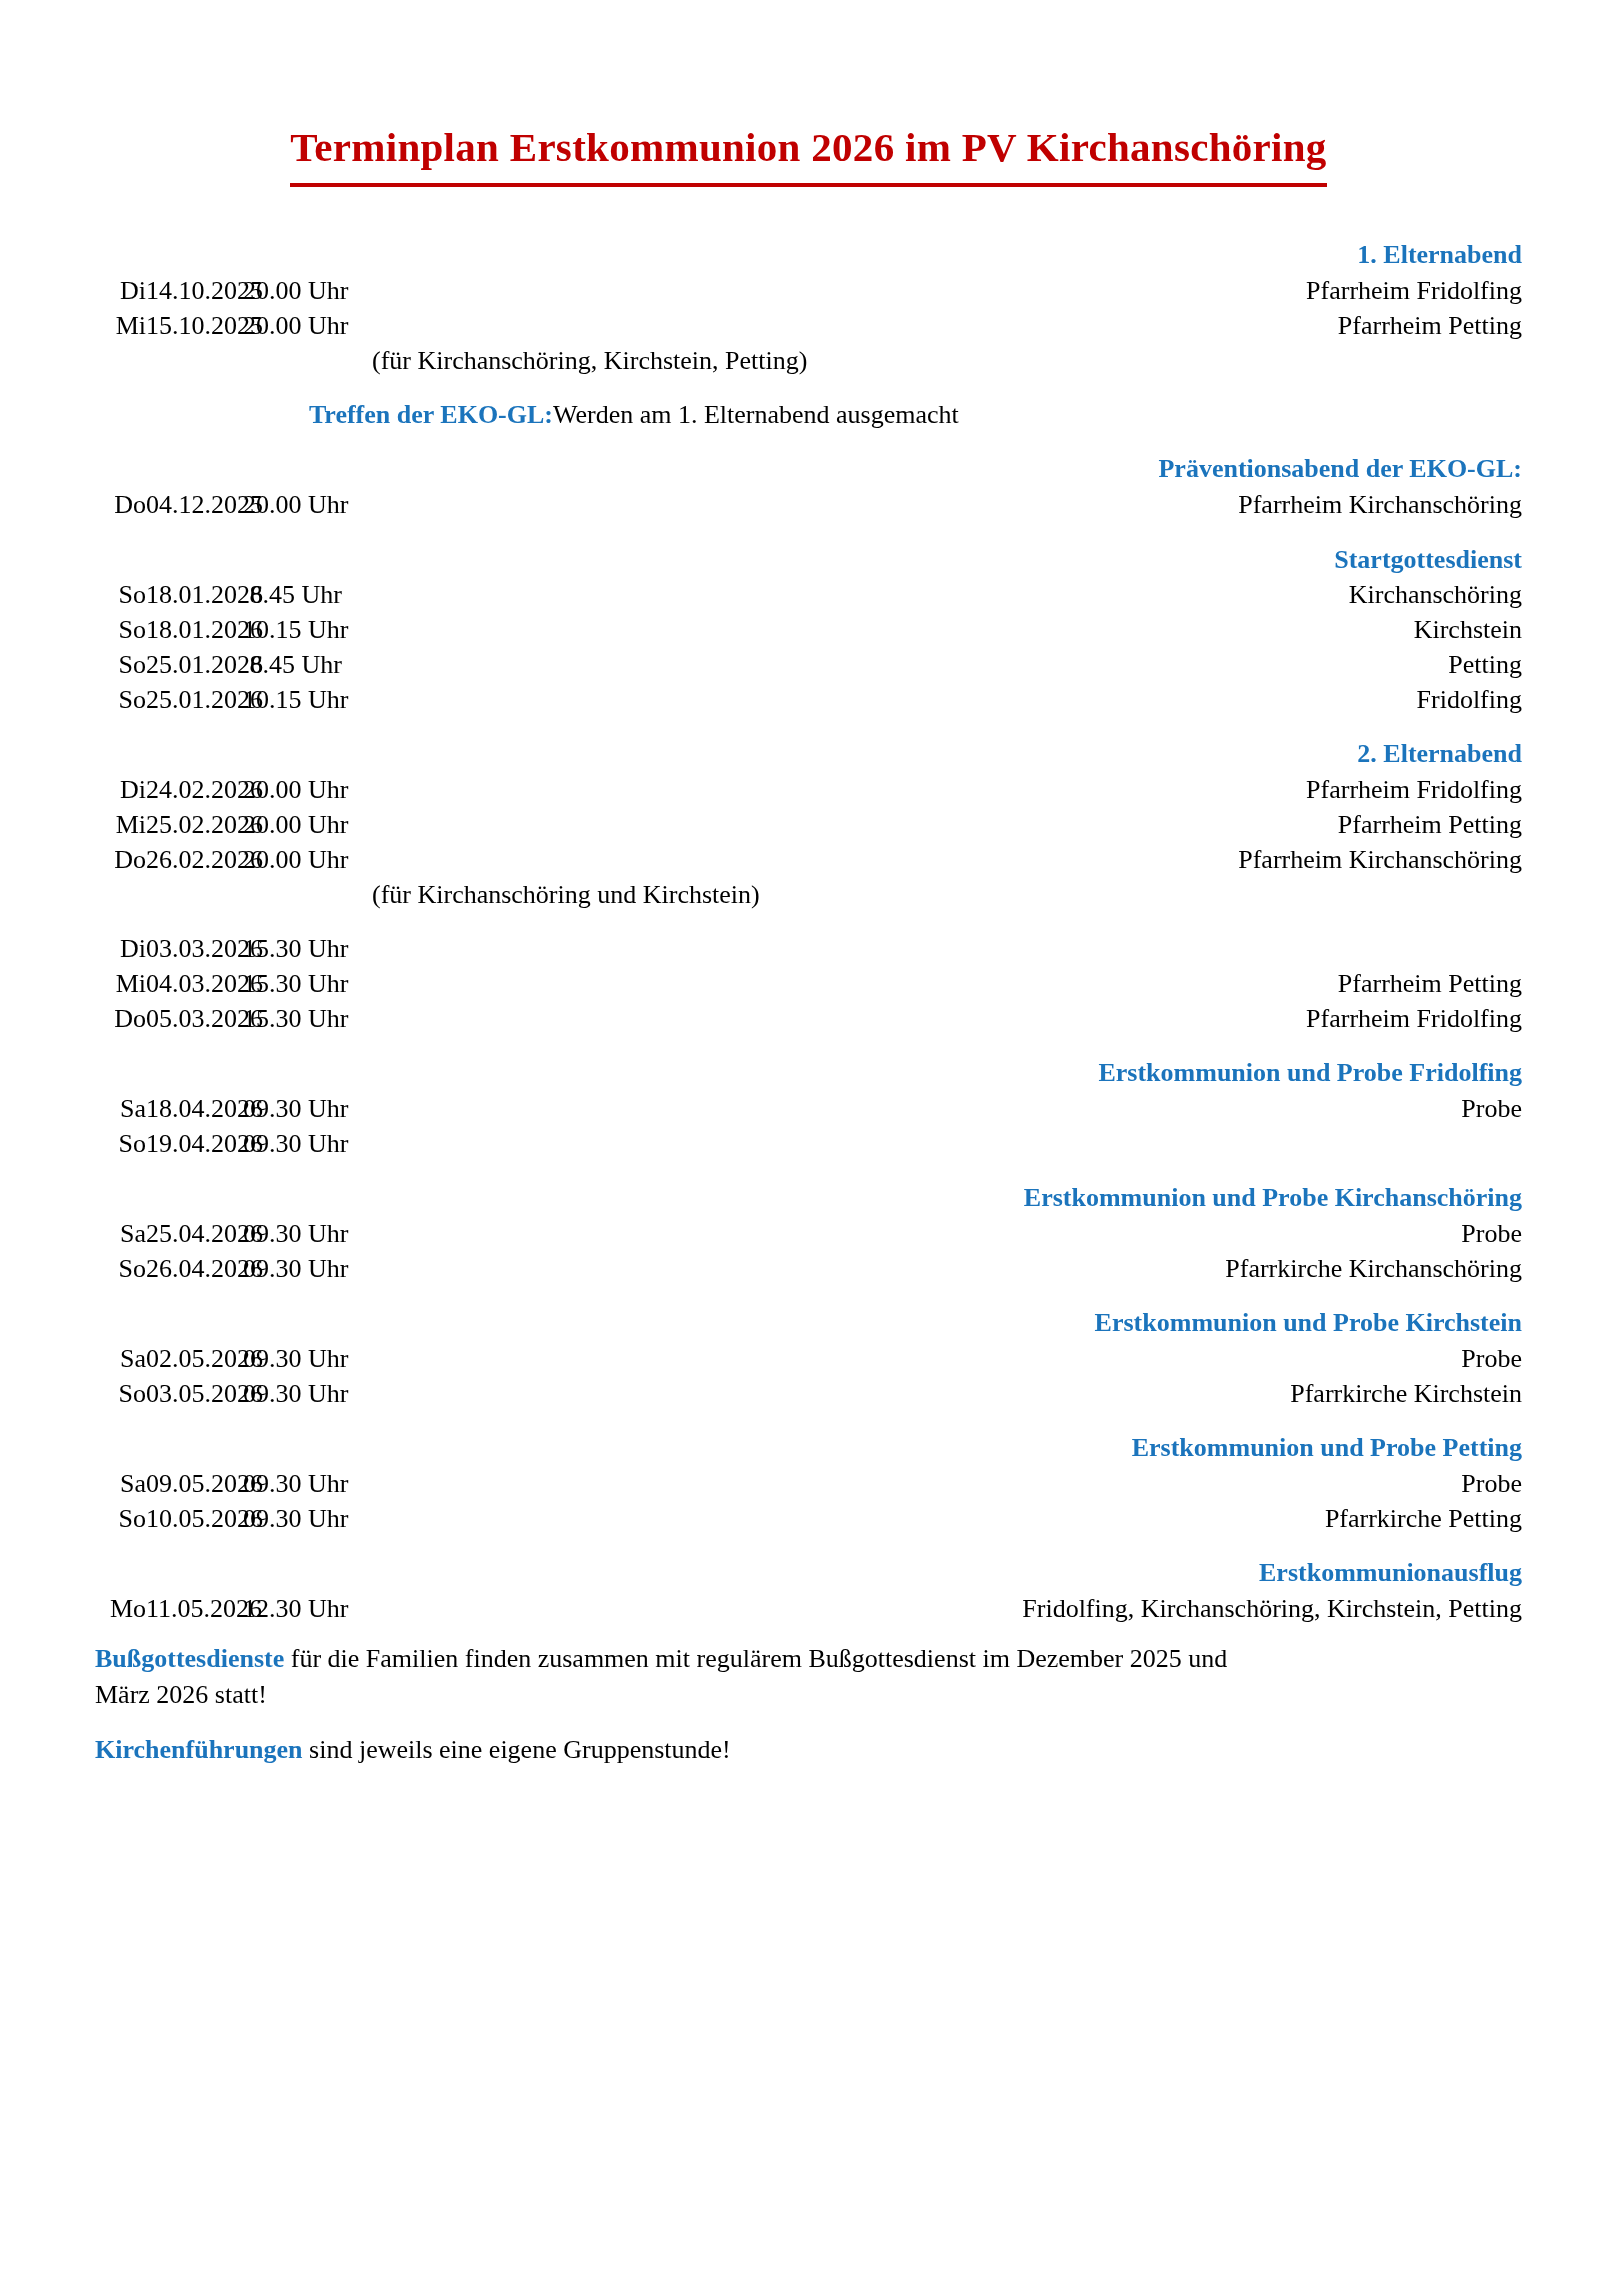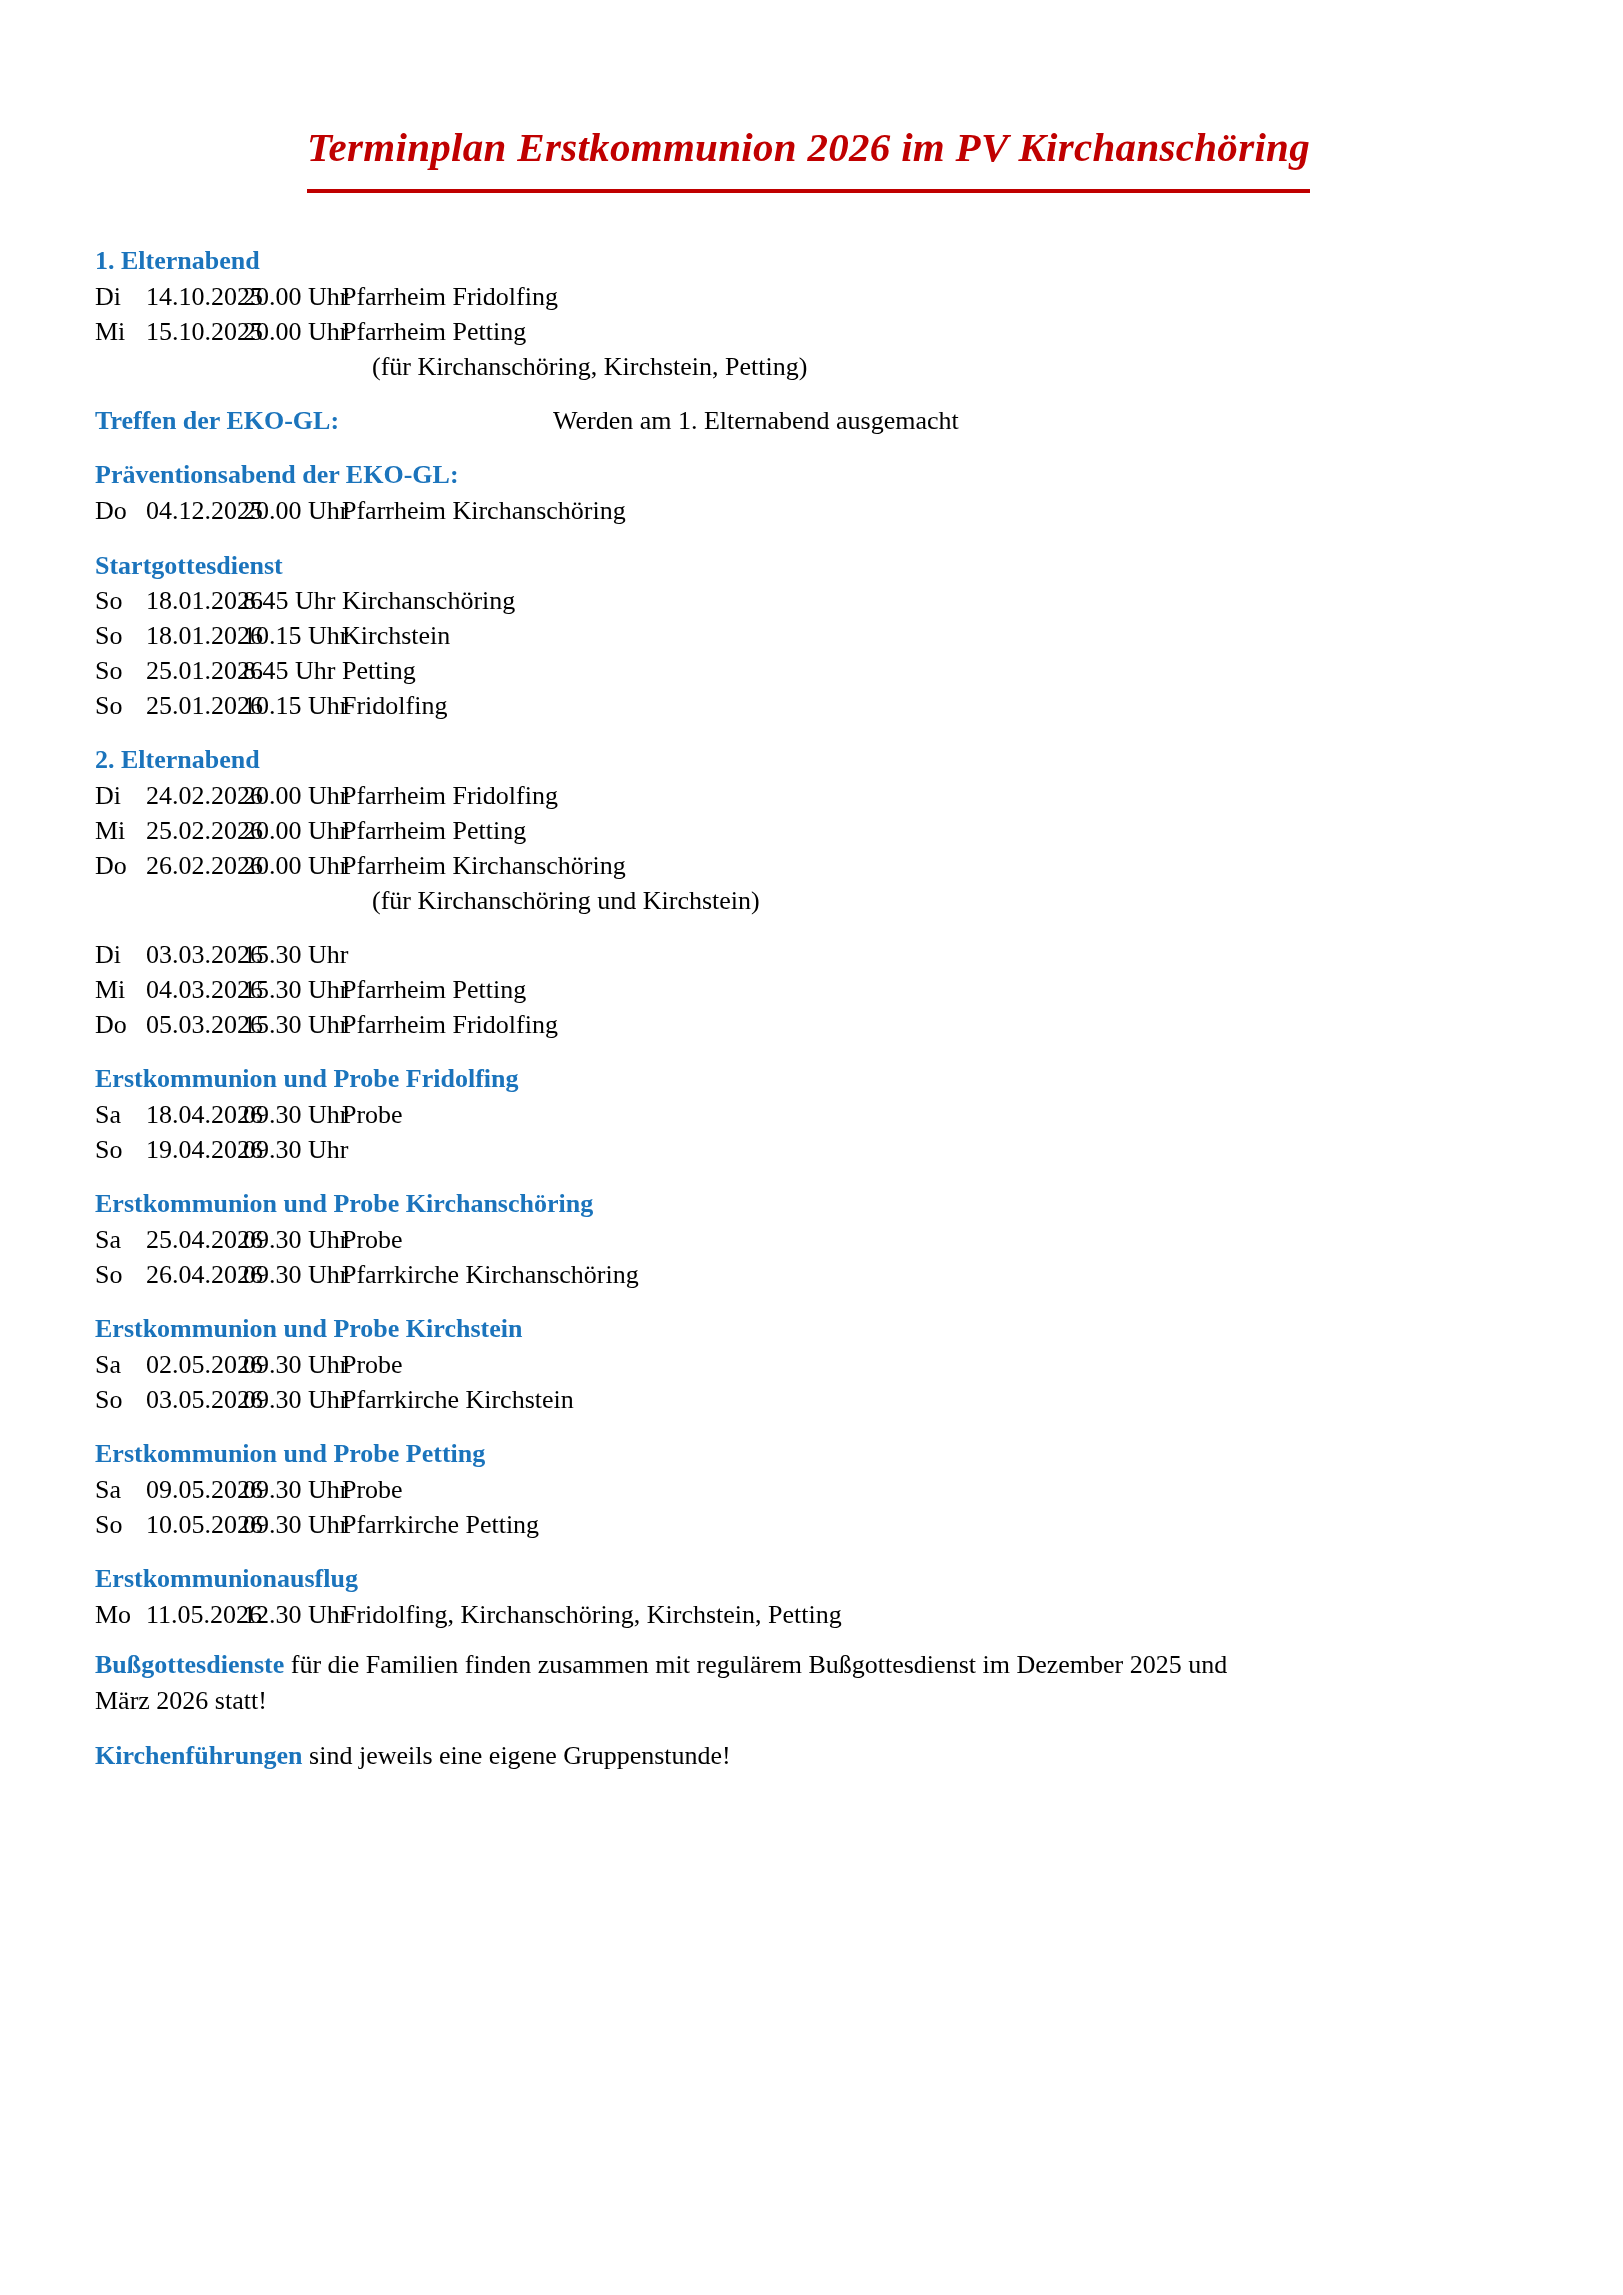--- a/index.html
+++ b/index.html
@@ -35,28 +35,28 @@
     text-align: center;
     font-size: 41px;
     font-weight: bold;
     color: #C00000;
     line-height: 1.15;
     margin: 0 0 51px 0;
     letter-spacing: 0.3px;
   }
   .doc-title .title-text {
     border-bottom: 4.6px solid #C00000;
-    padding-bottom: 18px;
+    padding-bottom: 12px;
     display: inline-block;
-    font-style: italic;
   }
 
   
   .section {
     margin: 0 0 19.6px 0;
+    text-align: right;
   }
   .section.tight { margin-bottom: 14.4px; }
 
   .section-heading {
     color: #1B74BC;
     font-weight: bold;
     font-size: 26px;
     line-height: 1.30;
     margin: 0 0 2px 0;
     white-space: pre;

